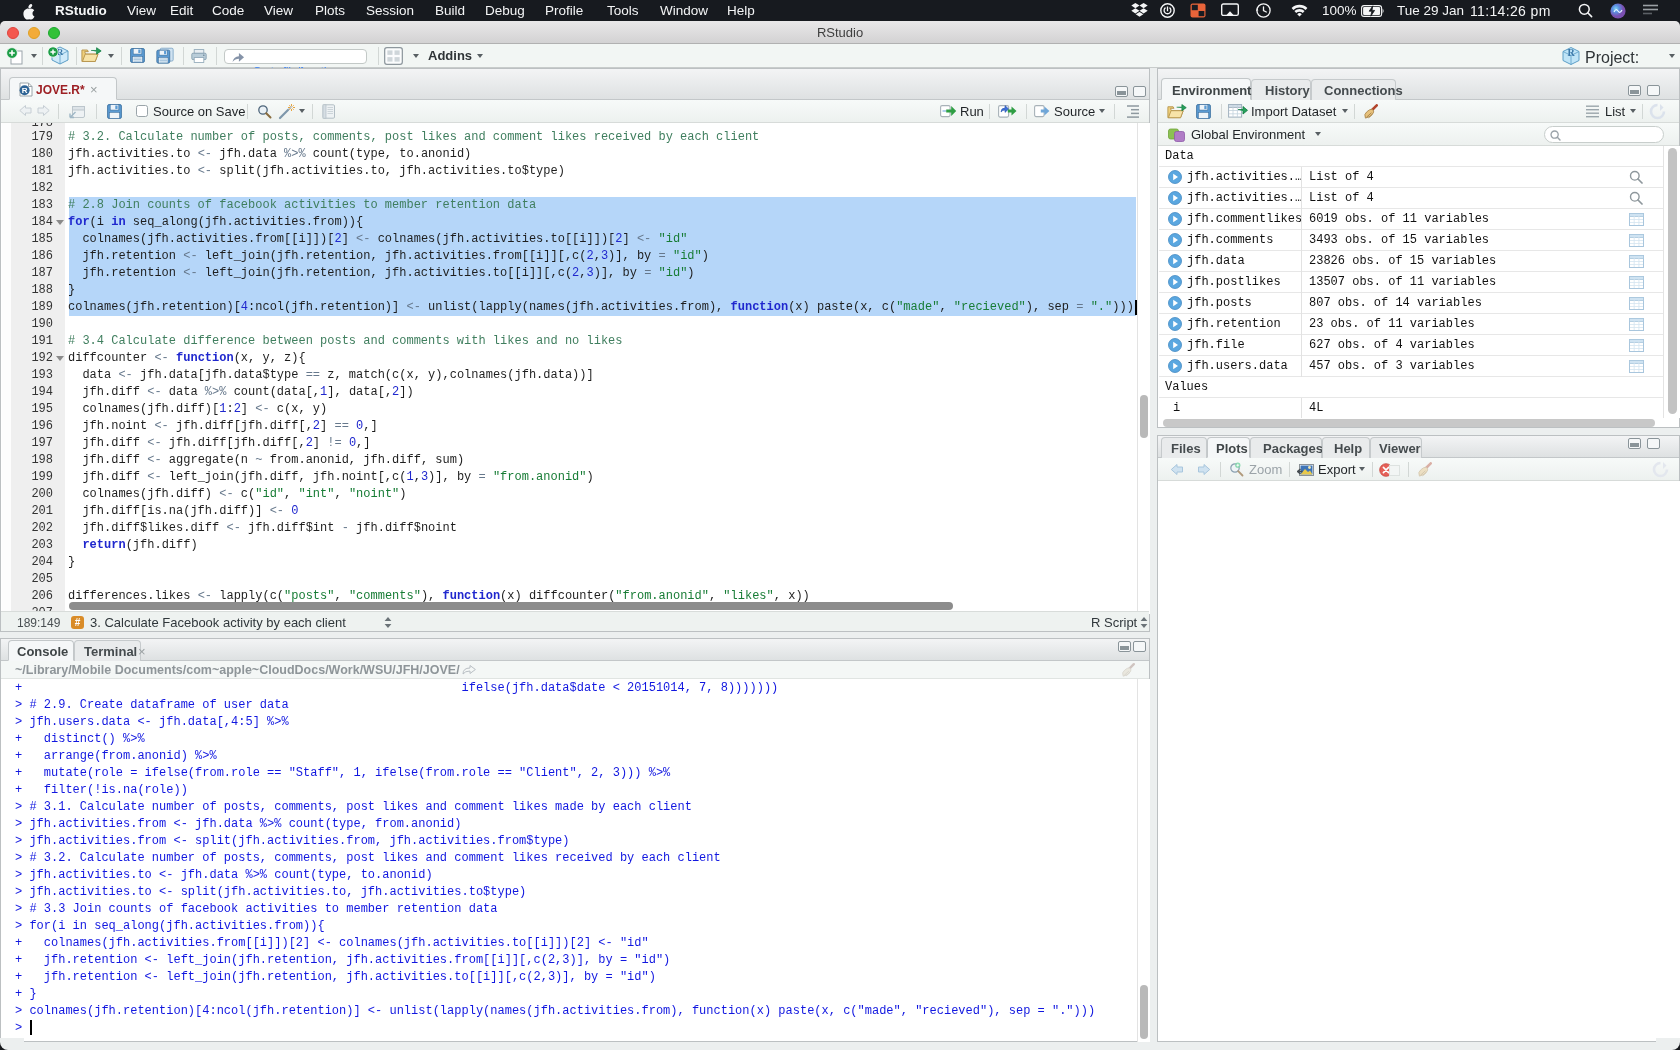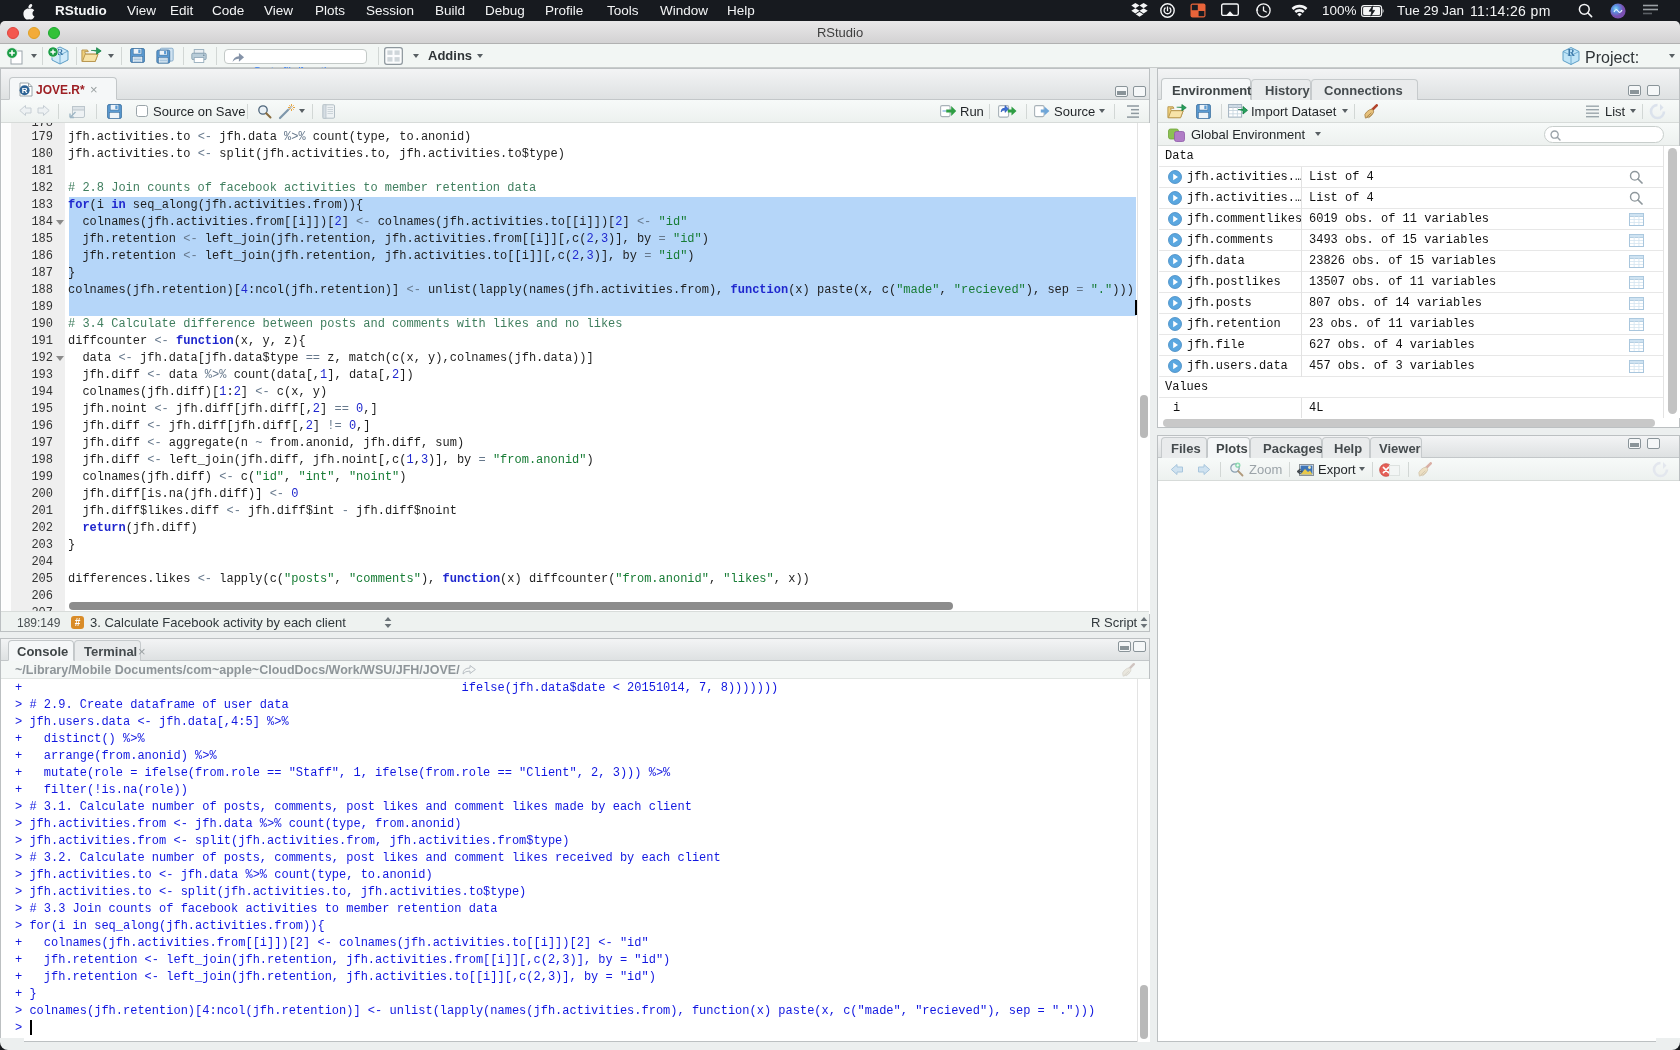--- a/index.html
+++ b/index.html
@@ -427,21 +427,21 @@
 200
 201
 202
 203
 204
 205
 206
 207</pre>
       <div class="fold" style="top:97px;"></div>
       <div class="fold" style="top:233px;"></div>
-      <pre id="ed-text" class="mono">
+      <pre id="ed-text" class="mono"><span class="cmt"># 3.2. Calculate number of posts, comments, post likes and comment likes received by each client</span>
 jfh.activities.to <span class="op">&lt;-</span> jfh.data <span class="op">%&gt;%</span> count(type, to.anonid)
 jfh.activities.to <span class="op">&lt;-</span> split(jfh.activities.to, jfh.activities.to$type)
 
 <span class="cmt"># 2.8 Join counts of facebook activities to member retention data</span>
 <span class="kw">for</span>(i <span class="kw">in</span> seq_along(jfh.activities.from)){
   colnames(jfh.activities.from[[i]])[<span class="num">2</span>] <span class="op">&lt;-</span> colnames(jfh.activities.to[[i]])[<span class="num">2</span>] <span class="op">&lt;-</span> <span class="str">"id"</span>
   jfh.retention <span class="op">&lt;-</span> left_join(jfh.retention, jfh.activities.from[[i]][,c(<span class="num">2</span>,<span class="num">3</span>)], by <span class="op">=</span> <span class="str">"id"</span>)
   jfh.retention <span class="op">&lt;-</span> left_join(jfh.retention, jfh.activities.to[[i]][,c(<span class="num">2</span>,<span class="num">3</span>)], by <span class="op">=</span> <span class="str">"id"</span>)
 }
 colnames(jfh.retention)[<span class="num">4</span>:ncol(jfh.retention)] <span class="op">&lt;-</span> unlist(lapply(names(jfh.activities.from), <span class="kw">function</span>(x) paste(x, c(<span class="str">"made"</span>, <span class="str">"recieved"</span>), sep <span class="op">=</span> <span class="str">"."</span>)))
@@ -532,21 +532,21 @@
     <div class="vtrack" style="left:1136px; top:40px; width:13px; height:363px;">
       <div class="vthumb" style="left:2px; top:306px; width:8px; height:54px;"></div>
     </div>
   </div>
 
   <div class="pane" id="envpane" style="left:1157px; top:0; width:523px; height:360px;">
     <div class="tabstrip" style="height:31px;">
       <div class="tabi" style="left:93px; width:60px; height:21px;">
           <span style="left:13px;">History</span>
         </div>
-      <div class="tabi" style="left:153px; width:107px; height:21px;">
+      <div class="tabi" style="left:153px; width:85px; height:21px;">
           <span style="left:12px;">Connections</span>
         </div>
       <div class="tab" style="left:3px; width:90px; height:22px;">
           <span style="position:absolute;left:10px;top:4px;">Environment</span>
         </div>
       <div class="minmax min" style="right:38px; top:16px;"></div>
       <div class="minmax" style="right:19px; top:16px;"></div>
     </div>
     <div class="ptoolbar" id="envtb" style="top:31px; height:23px;">
       <svg class="abs" style="left:9px;top:4px;" width="21" height="16" viewBox="0 0 24 18">

